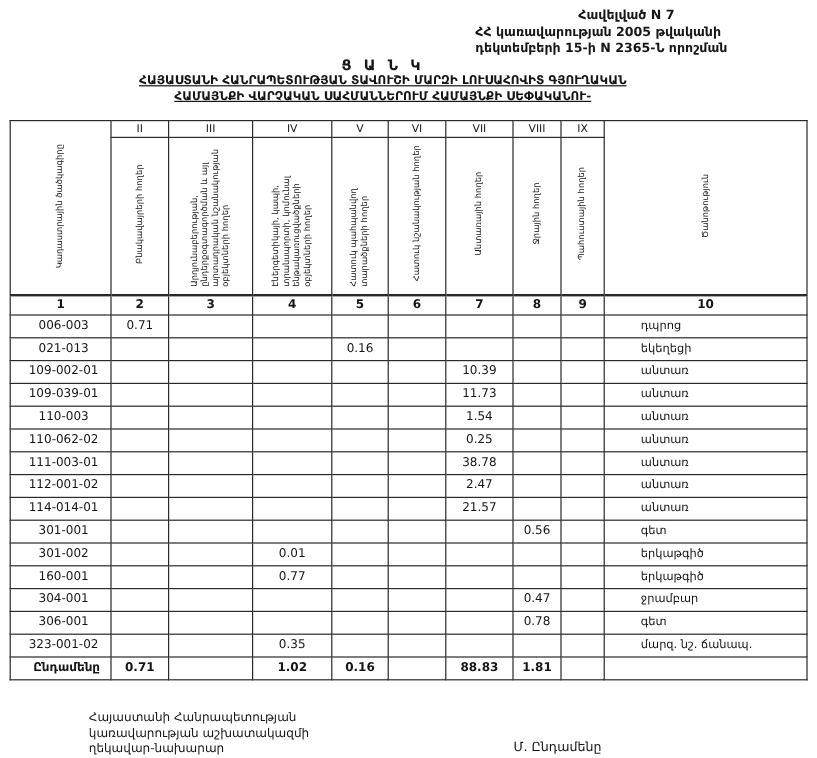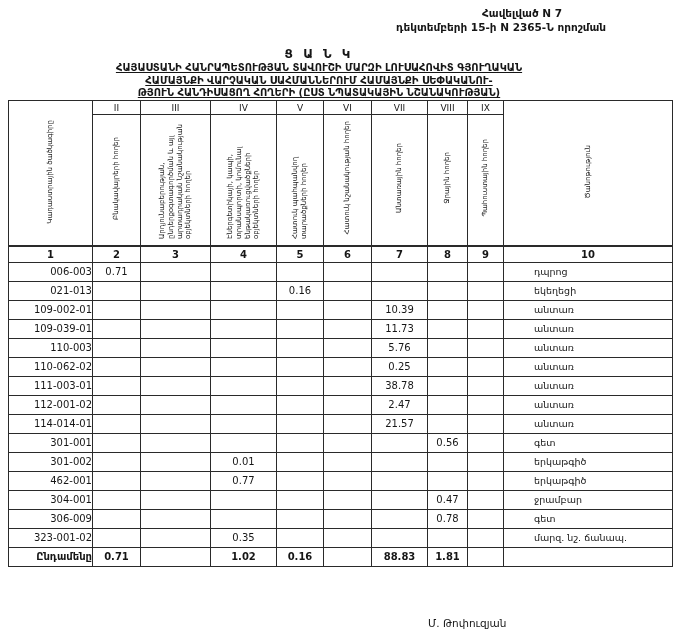--- a/index.html
+++ b/index.html
@@ -41,21 +41,21 @@
   }
   th.vcell-first { text-align:left; vertical-align:middle; }
   th.vcell-first .vtext { max-height:138px; }
   th.vcell-note { text-align:right; vertical-align:middle; }
   th.vcell-note .vtext { max-height:138px; }
   tr.index-row td {
     height:16px; text-align:center; font-size:10px; font-weight:bold;
     border-top-width:2px; vertical-align:middle;
   }
   tbody td { height:19px; font-size:10px; vertical-align:middle; }
-  tbody td.code { text-align:right; padding-left:5px; }
+  tbody td.code { text-align:center; padding-left:5px; }
   tbody td.val  { text-align:center; }
   tbody td.note { text-align:left; padding-left:30px; font-size:9.5px; }
   tbody tr.total-row td { font-weight:bold; }
   tbody tr.total-row td.code { padding-left:10px;margin-top:48px; }
 
   .footer-left {
     position:absolute; top:592px; left:74px;
     font-size:10px; line-height:1.3;
   }
   .footer-signer {
@@ -63,28 +63,28 @@
     font-size:10.5px;
   }
 </style>
 </head>
 <body>
 
 <div class="page">
 
   <div class="appendix">
     <div class="a1">Հավելված N 7</div>
+    <div>ՀՀ կառավարության 2005 թվականի</div>
     <div>դեկտեմբերի 15-ի N 2365-Ն որոշման</div>
   </div>
 
   <div class="title-block">
     <div class="t1">Ց Ա Ն Կ</div>
     <div class="tline">ՀԱՅԱՍՏԱՆԻ ՀԱՆՐԱՊԵՏՈՒԹՅԱՆ ՏԱՎՈՒՇԻ ՄԱՐԶԻ ԼՈՒՍԱՀՈՎԻՏ ԳՅՈՒՂԱԿԱՆ</div>
     <div class="tline">ՀԱՄԱՅՆՔԻ ՎԱՐՉԱԿԱՆ ՍԱՀՄԱՆՆԵՐՈՒՄ ՀԱՄԱՅՆՔԻ ՍԵՓԱԿԱՆՈՒ-</div>
-    <div class="tline">ԹՅՈՒՆ ՀԱՆԴԻՍԱՑՈՂ ՀՈՂԵՐԻ (ԸՍՏ ՆՊԱՏԱԿԱՅԻՆ ՆՇԱՆԱԿՈՒԹՅԱՆ)</div>
   </div>
 
   <table class="land">
     <colgroup>
       <col style="width:84px">
         <col style="width:48px">
         <col style="width:70px">
       <col style="width:66px">
         <col style="width:47px">
         <col style="width:48px">
@@ -178,21 +178,21 @@
           <td class="val"></td>
           <td class="note">անտառ</td>
         </tr>
         <tr>
           <td class="code">110-003</td>
           <td class="val"></td>
           <td class="val"></td>
           <td class="val"></td>
           <td class="val"></td>
           <td class="val"></td>
-          <td class="val">5.76</td>
+          <td class="val">1.54</td>
           <td class="val"></td>
           <td class="val"></td>
           <td class="note">անտառ</td>
         </tr>
         <tr>
           <td class="code">110-062-02</td>
           <td class="val"></td>
           <td class="val"></td>
           <td class="val"></td>
           <td class="val"></td>
@@ -256,21 +256,21 @@
           <td class="val"></td>
           <td class="val">0.01</td>
           <td class="val"></td>
           <td class="val"></td>
           <td class="val"></td>
           <td class="val"></td>
           <td class="val"></td>
           <td class="note">երկաթգիծ</td>
         </tr>
         <tr>
-          <td class="code">462-001</td>
+          <td class="code">160-001</td>
           <td class="val"></td>
           <td class="val"></td>
           <td class="val">0.77</td>
           <td class="val"></td>
           <td class="val"></td>
           <td class="val"></td>
           <td class="val"></td>
           <td class="val"></td>
           <td class="note">երկաթգիծ</td>
         </tr>
@@ -280,21 +280,21 @@
           <td class="val"></td>
           <td class="val"></td>
           <td class="val"></td>
           <td class="val"></td>
           <td class="val"></td>
           <td class="val">0.47</td>
           <td class="val"></td>
           <td class="note">ջրամբար</td>
         </tr>
         <tr>
-          <td class="code">306-009</td>
+          <td class="code">306-001</td>
           <td class="val"></td>
           <td class="val"></td>
           <td class="val"></td>
           <td class="val"></td>
           <td class="val"></td>
           <td class="val"></td>
           <td class="val">0.78</td>
           <td class="val"></td>
           <td class="note">գետ</td>
         </tr>
@@ -318,15 +318,20 @@
           <td class="val">0.16</td>
           <td class="val"></td>
           <td class="val">88.83</td>
           <td class="val">1.81</td>
           <td class="val"></td>
           <td class="note"></td>
         </tr>
       </tbody>
   </table>
 
-  <div class="footer-signer">Մ. Թոփուզյան</div>
+  <div class="footer-left">
+    <div>Հայաստանի Հանրապետության</div>
+    <div>կառավարության աշխատակազմի</div>
+    <div>ղեկավար-նախարար</div>
+  </div>
+  <div class="footer-signer">Մ. Ընդամենը</div>
 
 </div>
 
 </body></html>

